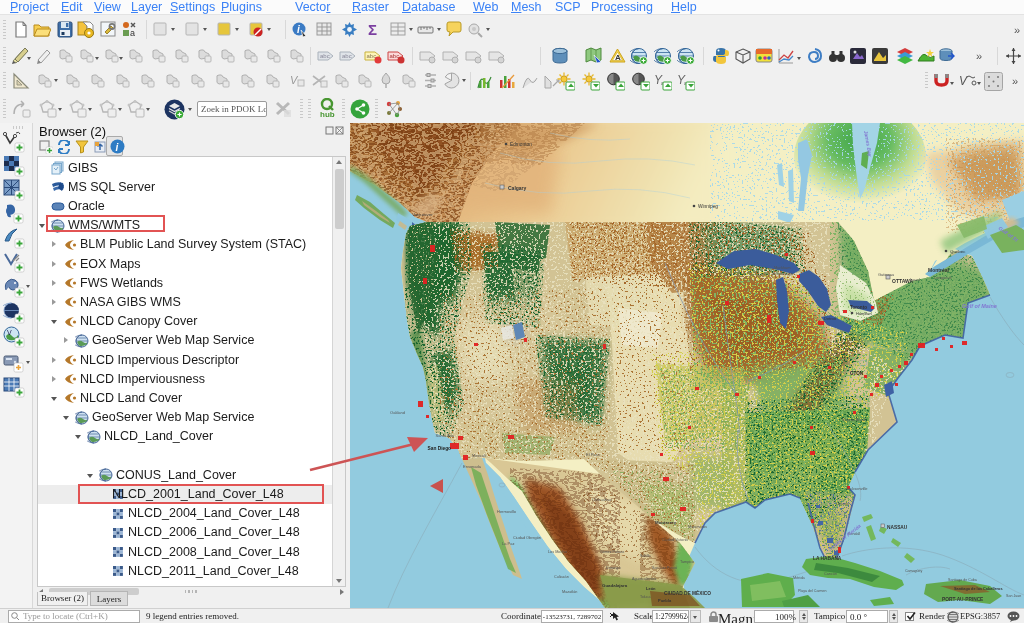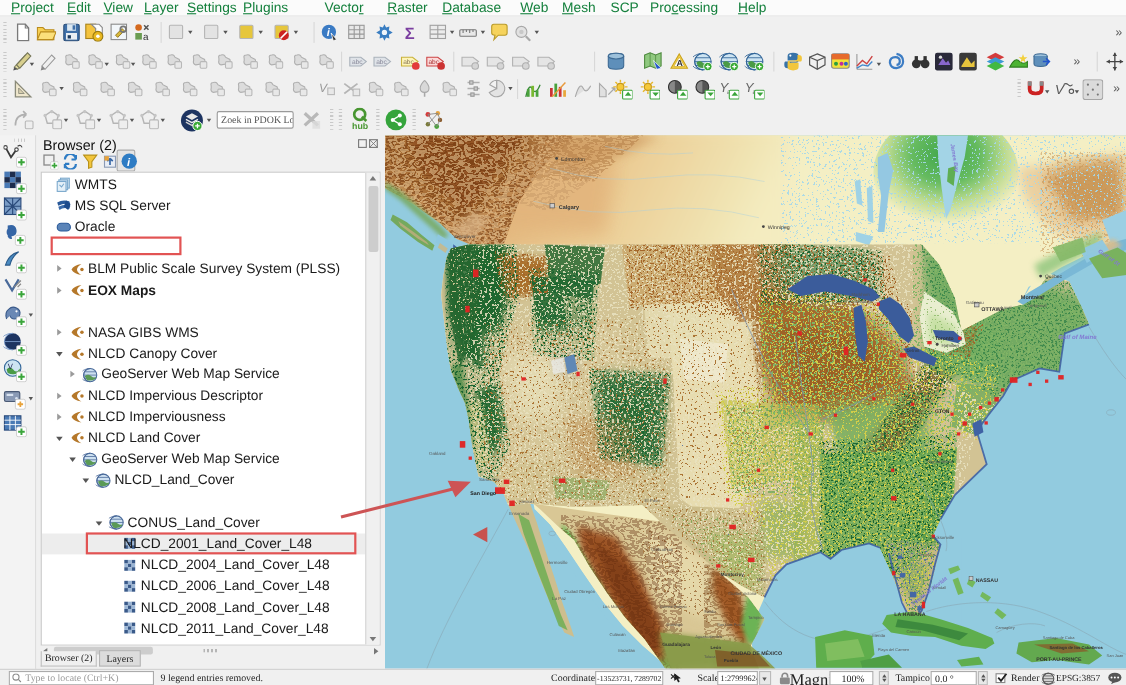--- a/index.html
+++ b/index.html
@@ -1,17 +1,17 @@
 <!DOCTYPE html>
 <html><head><meta charset="utf-8"><style>
 *{margin:0;padding:0;box-sizing:border-box}
 body{width:1024px;height:623px;overflow:hidden;font-family:"Liberation Sans",sans-serif;background:#f0f0f0;position:relative}
 #root{position:absolute;left:0;top:0;width:1024px;height:623px}
 .abs{position:absolute}
-.menu{position:absolute;top:0;left:0;width:1024px;height:15px;background:#fbfbfb;border-bottom:1px solid #e3e3e3;font-size:12.5px;color:#15803d}
+.menu{position:absolute;top:0;left:0;width:1024px;height:15px;background:#fbfbfb;border-bottom:1px solid #e3e3e3;font-size:12.5px;color:#3b82f6}
 .menu span{position:absolute;top:0px;white-space:nowrap}
 .menu u{text-decoration:underline}
 .hnd{position:absolute;width:3px;background:repeating-linear-gradient(180deg,#c9c9c9 0 1px,transparent 1px 3px)}
 .sep{position:absolute;width:1px;background:#d8d8d8}
 .dd{position:absolute;width:0;height:0;border-left:2.5px solid transparent;border-right:2.5px solid transparent;border-top:3.5px solid #555}
 .panel{position:absolute;left:33px;top:123px;width:317px;height:485px;background:#f0f0f0}
 .ltb{position:absolute;left:0;top:123px;width:33px;height:500px;background:#f3f3f3;border-right:1px solid #d8d8d8}
 .tree{position:absolute;left:4px;top:33px;width:309px;height:431px;background:#fff;border:1px solid #c8c8c8;font-size:12.5px;color:#1a1a1a;overflow:hidden}
 .trow{position:absolute;height:19px;line-height:19px;white-space:nowrap;left:0;width:100%}
 .trow .tx{position:absolute;top:0}
@@ -716,59 +716,80 @@
 <div class="tree">
 <div class="trow" style="top:1.5px;">
 <span class="abs" style="left:13px;top:2.5px;width:14px;height:14px">
             <svg width="14" height="14" viewBox="0 0 14 14">
               <rect x="4" y="1" width="8" height="9" fill="#dceaf5" stroke="#7aa8cc"></rect>
               <rect x="2.5" y="2.5" width="8" height="9" fill="#cfe3f2" stroke="#7aa8cc"></rect>
               <rect x="1" y="4" width="8" height="9" fill="#e4f0f8" stroke="#7aa8cc"></rect>
               <path d="M3,7 L5,9 L7,6" stroke="#7aa8cc" fill="none"></path>
             </svg>
           </span>
-<span class="tx" style="left:30px">WMTS</span>
+<span class="tx" style="left:30px">GIBS</span>
 </div>
 <div class="trow" style="top:20.7px;text-decoration:underline;">
 <span class="abs" style="left:13px;top:2.5px;width:14px;height:14px">
             <svg width="14" height="14" viewBox="0 0 14 14">
               <path d="M1,4 Q6,1 12,3 L13,6 Q8,4 2,7 Z" fill="#2a5a9a"></path>
               <path d="M2,8 Q8,5 13,7 L12,10 Q7,8 3,11 Z" fill="#3a6aaa"></path>
               <path d="M9,2 L13,6 L11,11 L7,8 Z" fill="#1d4a8a"></path>
             </svg>
           </span>
 <span class="tx" style="left:30px">MS SQL Server</span>
 </div>
 <div class="trow" style="top:39.9px;">
 <span class="abs" style="left:13px;top:2.5px;width:14px;height:14px">
             <svg width="14" height="14" viewBox="0 0 14 14">
               <rect x="1" y="4" width="12" height="7" rx="3.5" fill="#5b84b8" stroke="#2a5a9a"></rect>
             </svg>
           </span>
 <span class="tx" style="left:30px">Oracle</span>
 </div>
+<div class="trow" style="top:59.1px;">
+<div class="arrow-e" style="left:1px"></div>
+<span class="abs" style="left:13px;top:2.5px;width:14px;height:14px">
+            <svg width="14" height="14" viewBox="0 0 14 14">
+              <circle cx="7" cy="7" r="6" fill="#cde0f0" stroke="#4a6a9a"></circle>
+              <path d="M7,1 A6,6 0 0 0 7,13 A9,6 0 0 1 7,1 M1,7 H13 M2,4 H12 M2,10 H12" stroke="#4a6a9a" fill="none" stroke-width="0.7"></path>
+              <path d="M2,8 Q5,5.5 8,8 Q10.5,10 12,8.5 L12,10 Q8,13 4,11.5 Z" fill="#5a9a56"></path>
+            </svg>
+          </span>
+<span class="tx" style="left:30px">WMS/WMTS</span>
+</div>
 <div class="trow" style="top:78.3px;">
 <div class="arrow-c" style="left:14px"></div>
 <span class="abs" style="left:25px;top:2.5px;width:14px;height:14px">
             <svg width="14" height="14" viewBox="0 0 14 14">
               <path d="M11,2 Q4,3 2,7 Q4,11 11,12 Q7,9.5 7,7 Q7,4.5 11,2 Z" fill="#b5782a"></path>
               <circle cx="11.5" cy="7" r="1.6" fill="#b5782a"></circle>
             </svg>
           </span>
-<span class="tx" style="left:42px">BLM Public Scale Survey System (PLSS)</span>
-</div>
-<div class="trow" style="top:97.5px;font-weight:bold;">
+<span class="tx" style="left:42px">BLM Public Land Survey System (STAC)</span>
+</div>
+<div class="trow" style="top:97.5px;">
 <div class="arrow-c" style="left:14px"></div>
 <span class="abs" style="left:25px;top:2.5px;width:14px;height:14px">
             <svg width="14" height="14" viewBox="0 0 14 14">
               <path d="M11,2 Q4,3 2,7 Q4,11 11,12 Q7,9.5 7,7 Q7,4.5 11,2 Z" fill="#b5782a"></path>
               <circle cx="11.5" cy="7" r="1.6" fill="#b5782a"></circle>
             </svg>
           </span>
 <span class="tx" style="left:42px">EOX Maps</span>
+</div>
+<div class="trow" style="top:116.7px;">
+<div class="arrow-c" style="left:14px"></div>
+<span class="abs" style="left:25px;top:2.5px;width:14px;height:14px">
+            <svg width="14" height="14" viewBox="0 0 14 14">
+              <path d="M11,2 Q4,3 2,7 Q4,11 11,12 Q7,9.5 7,7 Q7,4.5 11,2 Z" fill="#b5782a"></path>
+              <circle cx="11.5" cy="7" r="1.6" fill="#b5782a"></circle>
+            </svg>
+          </span>
+<span class="tx" style="left:42px">FWS Wetlands</span>
 </div>
 <div class="trow" style="top:135.9px;">
 <div class="arrow-c" style="left:14px"></div>
 <span class="abs" style="left:25px;top:2.5px;width:14px;height:14px">
             <svg width="14" height="14" viewBox="0 0 14 14">
               <path d="M11,2 Q4,3 2,7 Q4,11 11,12 Q7,9.5 7,7 Q7,4.5 11,2 Z" fill="#b5782a"></path>
               <circle cx="11.5" cy="7" r="1.6" fill="#b5782a"></circle>
             </svg>
           </span>
 <span class="tx" style="left:42px">NASA GIBS WMS</span>
@@ -1418,21 +1439,21 @@
 <div class="slbl" style="left:634px;font-size:9px">Scale</div>
 <div class="sin" style="left:652px;top:1px;width:37px;height:13px;padding-left:2px;line-height:12px;font-size:7.5px;white-space:nowrap;overflow:hidden">1:27999624</div>
 <div class="abs" style="left:690px;top:1px;width:11px;height:13px;background:#e8e8e8;border:1px solid #bbb">
         <div class="dd" style="left:2px;top:5px"></div>
       </div>
 <svg class="abs" style="left:708px;top:2px" width="11" height="12" viewBox="0 0 11 12">
         <rect x="1" y="5" width="9" height="6" rx="1" fill="#8a8a8a"></rect>
         <path d="M3,5 V3.5 A2.5,2.5 0 0 1 8,3.5 V5" fill="none" stroke="#8a8a8a" stroke-width="1.5"></path>
       </svg>
 <div class="slbl" style="left:718px;font-size:15px">Magnifier</div>
-<div class="sin" style="left:754px;top:1px;width:40px;height:13px;padding-left:10px;line-height:12px;font-size:9px">100%</div>
+<div class="sin" style="left:754px;top:1px;width:40px;height:13px;padding-left:20px;line-height:12px;font-size:9px">100%</div>
 <div class="abs" style="left:799px;top:1px;width:9px;height:13px;background:#e8e8e8;border:1px solid #bbb">
         <div style="position:absolute;left:1.5px;top:2px;width:0;height:0;border-left:2.5px solid transparent;border-right:2.5px solid transparent;border-bottom:3px solid #555"></div>
         <div style="position:absolute;left:1.5px;bottom:2px;width:0;height:0;border-left:2.5px solid transparent;border-right:2.5px solid transparent;border-top:3px solid #555"></div>
       </div>
 <div class="slbl" style="left:814px;font-size:9px">Tampico</div>
 <div class="sin" style="left:846px;top:1px;width:42px;height:13px;padding-left:3px;line-height:12px;font-size:9px">0.0 °</div>
 <div class="abs" style="left:889px;top:1px;width:9px;height:13px;background:#e8e8e8;border:1px solid #bbb">
         <div style="position:absolute;left:1.5px;top:2px;width:0;height:0;border-left:2.5px solid transparent;border-right:2.5px solid transparent;border-bottom:3px solid #555"></div>
         <div style="position:absolute;left:1.5px;bottom:2px;width:0;height:0;border-left:2.5px solid transparent;border-right:2.5px solid transparent;border-top:3px solid #555"></div>
       </div>

